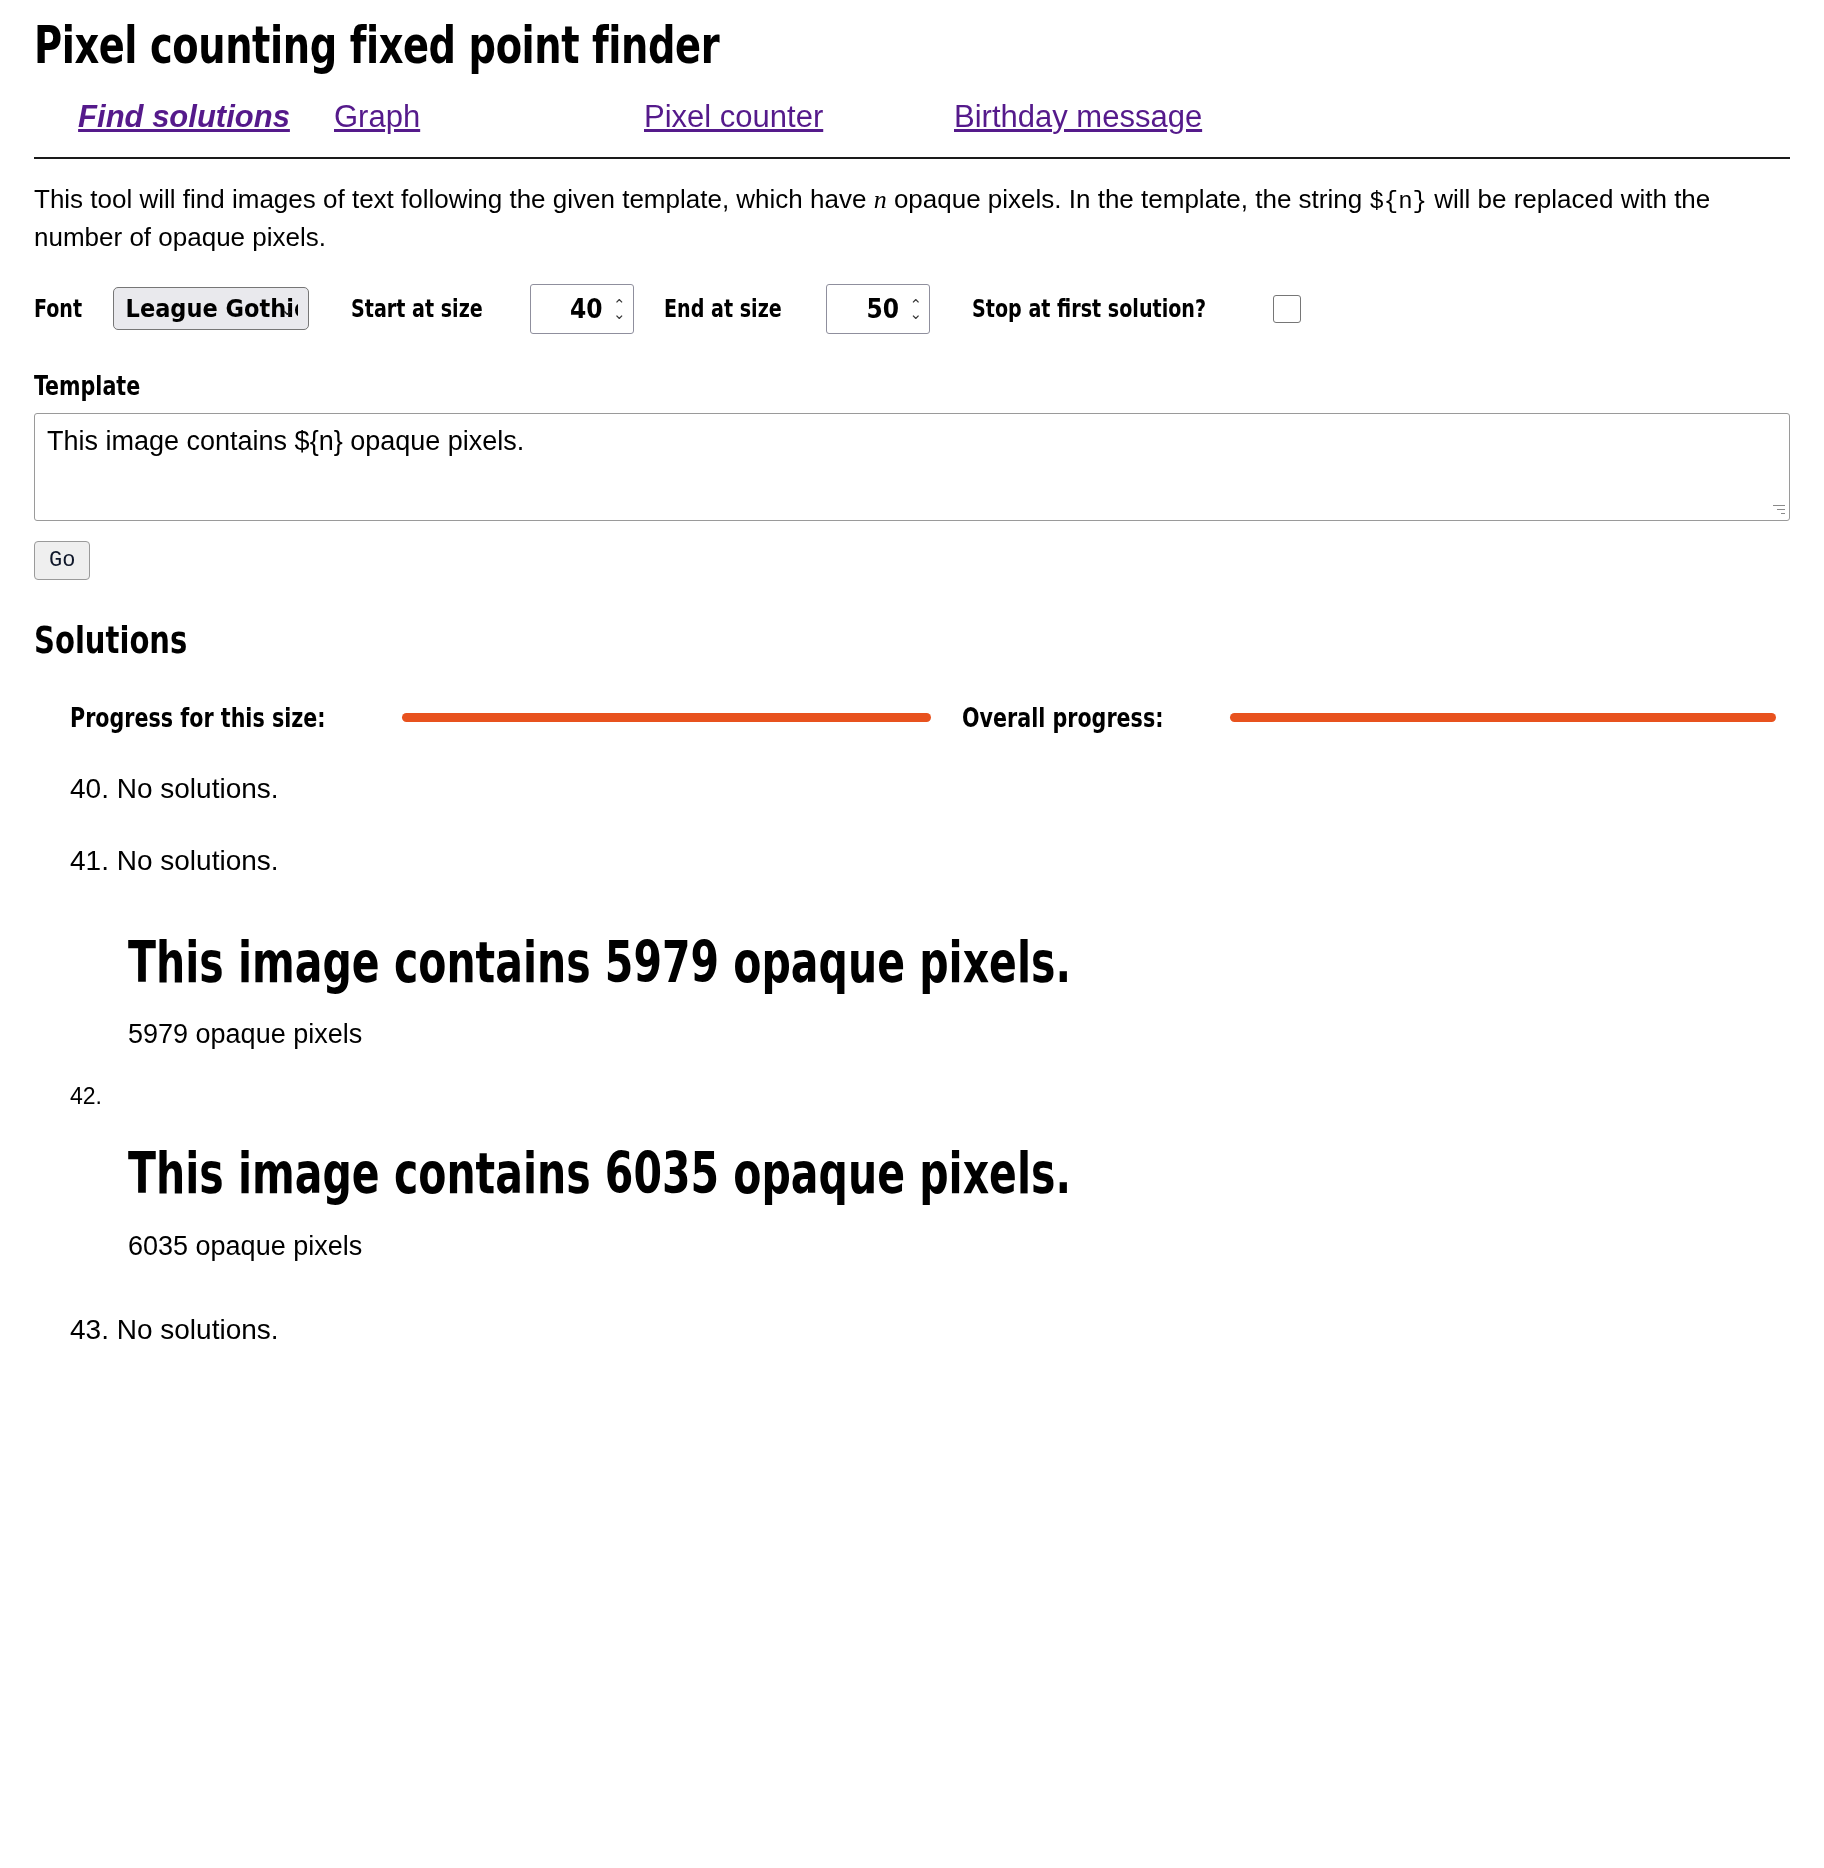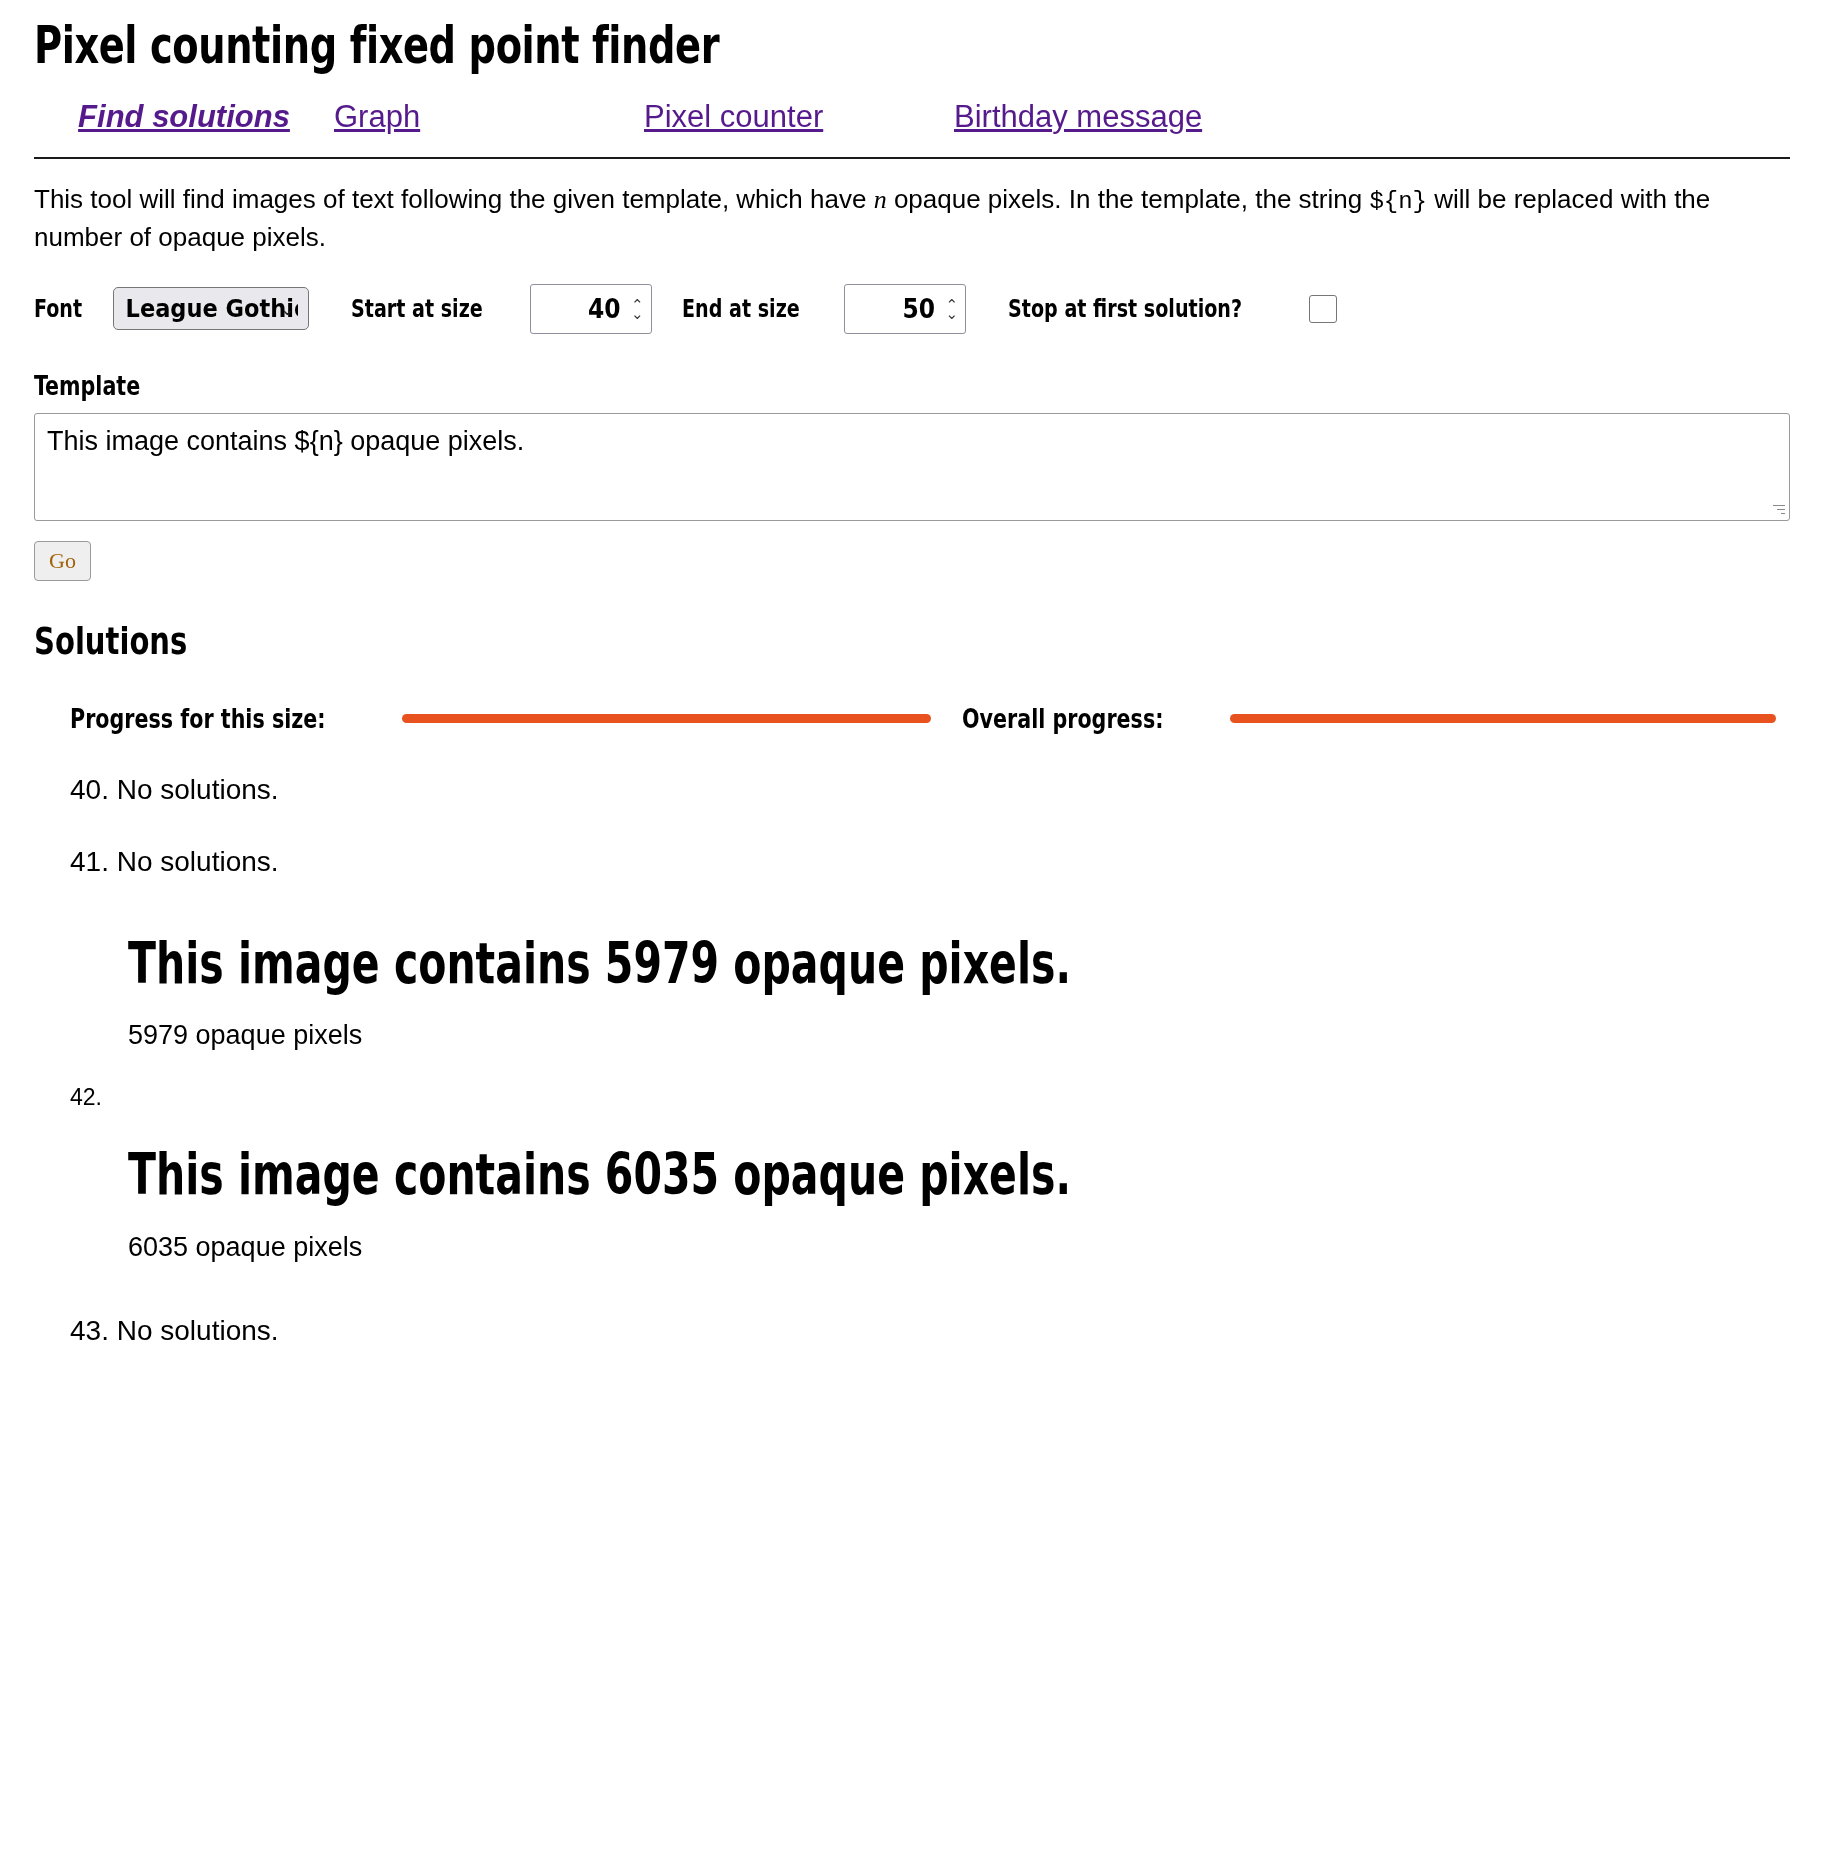--- a/index.html
+++ b/index.html
@@ -123,21 +123,21 @@
   .spacer-24 { width: 30px; }
   .num-wrap {
     position: relative;
     display: inline-block;
     margin-left: 24px;
   }
   input.num {
     font-family: "DejaVu Sans Condensed", "Liberation Sans Narrow", "Liberation Sans", sans-serif;
     font-weight: bold;
     font-size: 26px;
-    width: 122px;
+    width: 104px;
     padding: 9px 30px 9px 8px;
     border: 1px solid #8f8f9d;
     border-radius: 3px;
     text-align: right;
     background: #fff;
     color: #000;
     box-sizing: border-box;
   }
   .spin {
     position: absolute;
@@ -202,27 +202,27 @@
     height: 1px;
     background: #8a8a8a;
     margin-left: auto;
   }
   .resize-grip i:nth-child(1) { width: 12px; margin-bottom: 3px; }
   .resize-grip i:nth-child(2) { width: 8px;  margin-bottom: 3px; }
   .resize-grip i:nth-child(3) { width: 4px; }
 
   button.go {
     margin-top: 16px;
-    font-family: Liberation Serif, serif;
+    font-family: Liberation Mono, monospace;
     font-size: 22px;
     padding: 6px 14px;
     border: 1px solid #9a9a9a;
     border-radius: 4px;
     background: #efefef;
-    color: #a16207;
+    color: #0f172a;
     cursor: pointer;
   }
 
   
   .section-title {
     font-family: "DejaVu Sans Condensed", "Liberation Sans Narrow", "Liberation Sans", sans-serif;
     font-weight: bold;
     font-size: 38px;
     margin-top: 38px;
     transform: scaleX(0.85);

